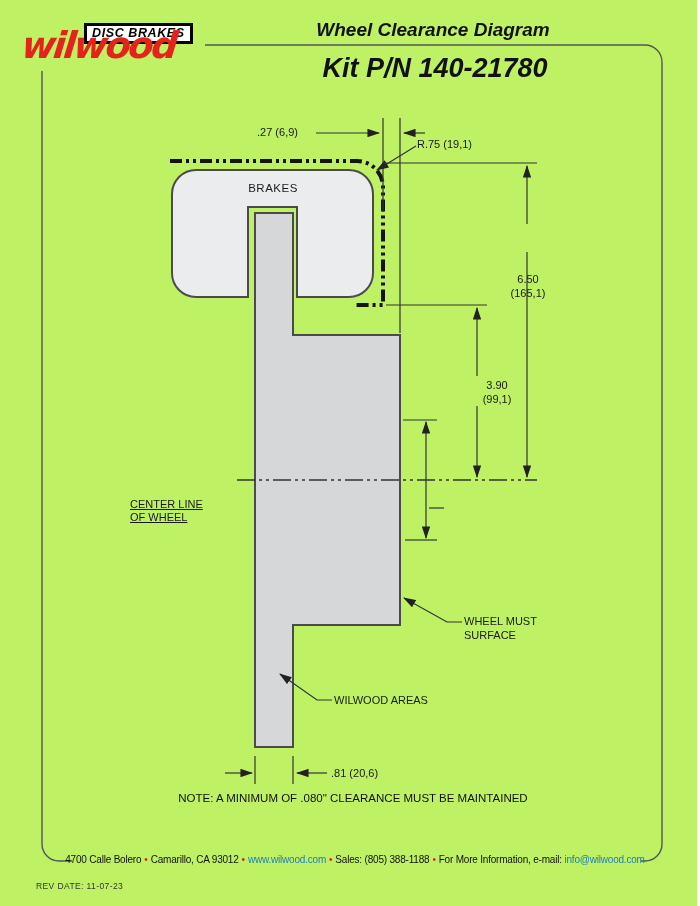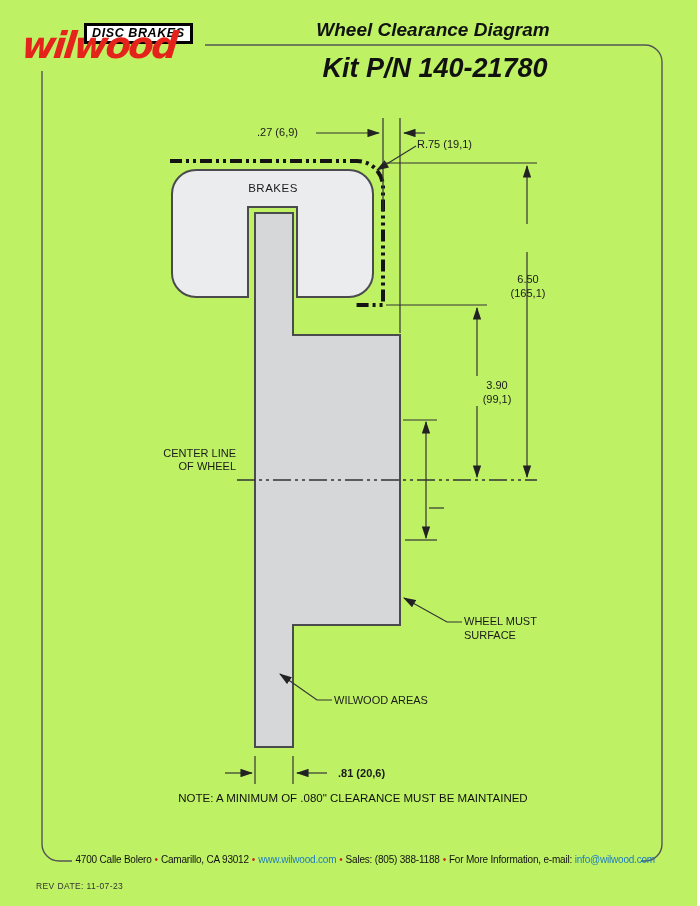--- a/index.html
+++ b/index.html
@@ -17,29 +17,29 @@
               font-style:italic;font-weight:bold;font-size:19px;color:#111;}
   .kit-number{position:absolute;left:250px;top:53px;width:370px;text-align:center;
               font-style:italic;font-weight:bold;font-size:27px;color:#111;}
   
   .dlabel{position:absolute;font-size:11px;line-height:13.5px;color:#1a1a1a;white-space:nowrap;}
   .caliper-label{left:222px;top:182px;width:102px;text-align:center;font-size:11.5px;letter-spacing:.5px;}
   .dim-clearance{left:240px;top:126px;width:75px;text-align:center;}
   .dim-radius{left:417px;top:138px;}
   .dim-650{left:492px;top:226px;width:72px;text-align:center;margin-top:47px;}
   .dim-390{left:461px;top:379px;width:72px;text-align:center;}
-  .centerline-label{left:130px;top:447px;width:106px;text-align:right;line-height:13px;}
+  .centerline-label{left:130px;top:498px;width:106px;text-align:left;line-height:13px;text-decoration:underline;}
   .dim-registration{left:448px;top:501px;}
   .wheel-mount-label{left:464px;top:615px;}
   .rotor-label{left:334px;top:694px;}
-  .dim-rotor-width{left:338px;top:767px;font-weight:bold;}
+  .dim-rotor-width{left:331px;top:767px;}
   .note{position:absolute;left:98px;top:792px;width:510px;text-align:center;
         font-size:11.5px;line-height:13.5px;color:#111;}
   
-  .footer-line{position:absolute;left:55px;top:854px;width:600px;text-align:right;
+  .footer-line{position:absolute;left:55px;top:854px;width:600px;text-align:center;
                font-size:10px;letter-spacing:-.2px;color:#111;white-space:nowrap;}
   .footer-line .bullet{color:#cc2222;padding:0 3px;}
   .footer-line .link{color:#1e7cc0;}
   .rev-date{position:absolute;left:36px;top:881px;font-size:8.5px;letter-spacing:.4px;color:#333;}
 </style>
 </head>
 <body>
 
 <div class="page">
 

